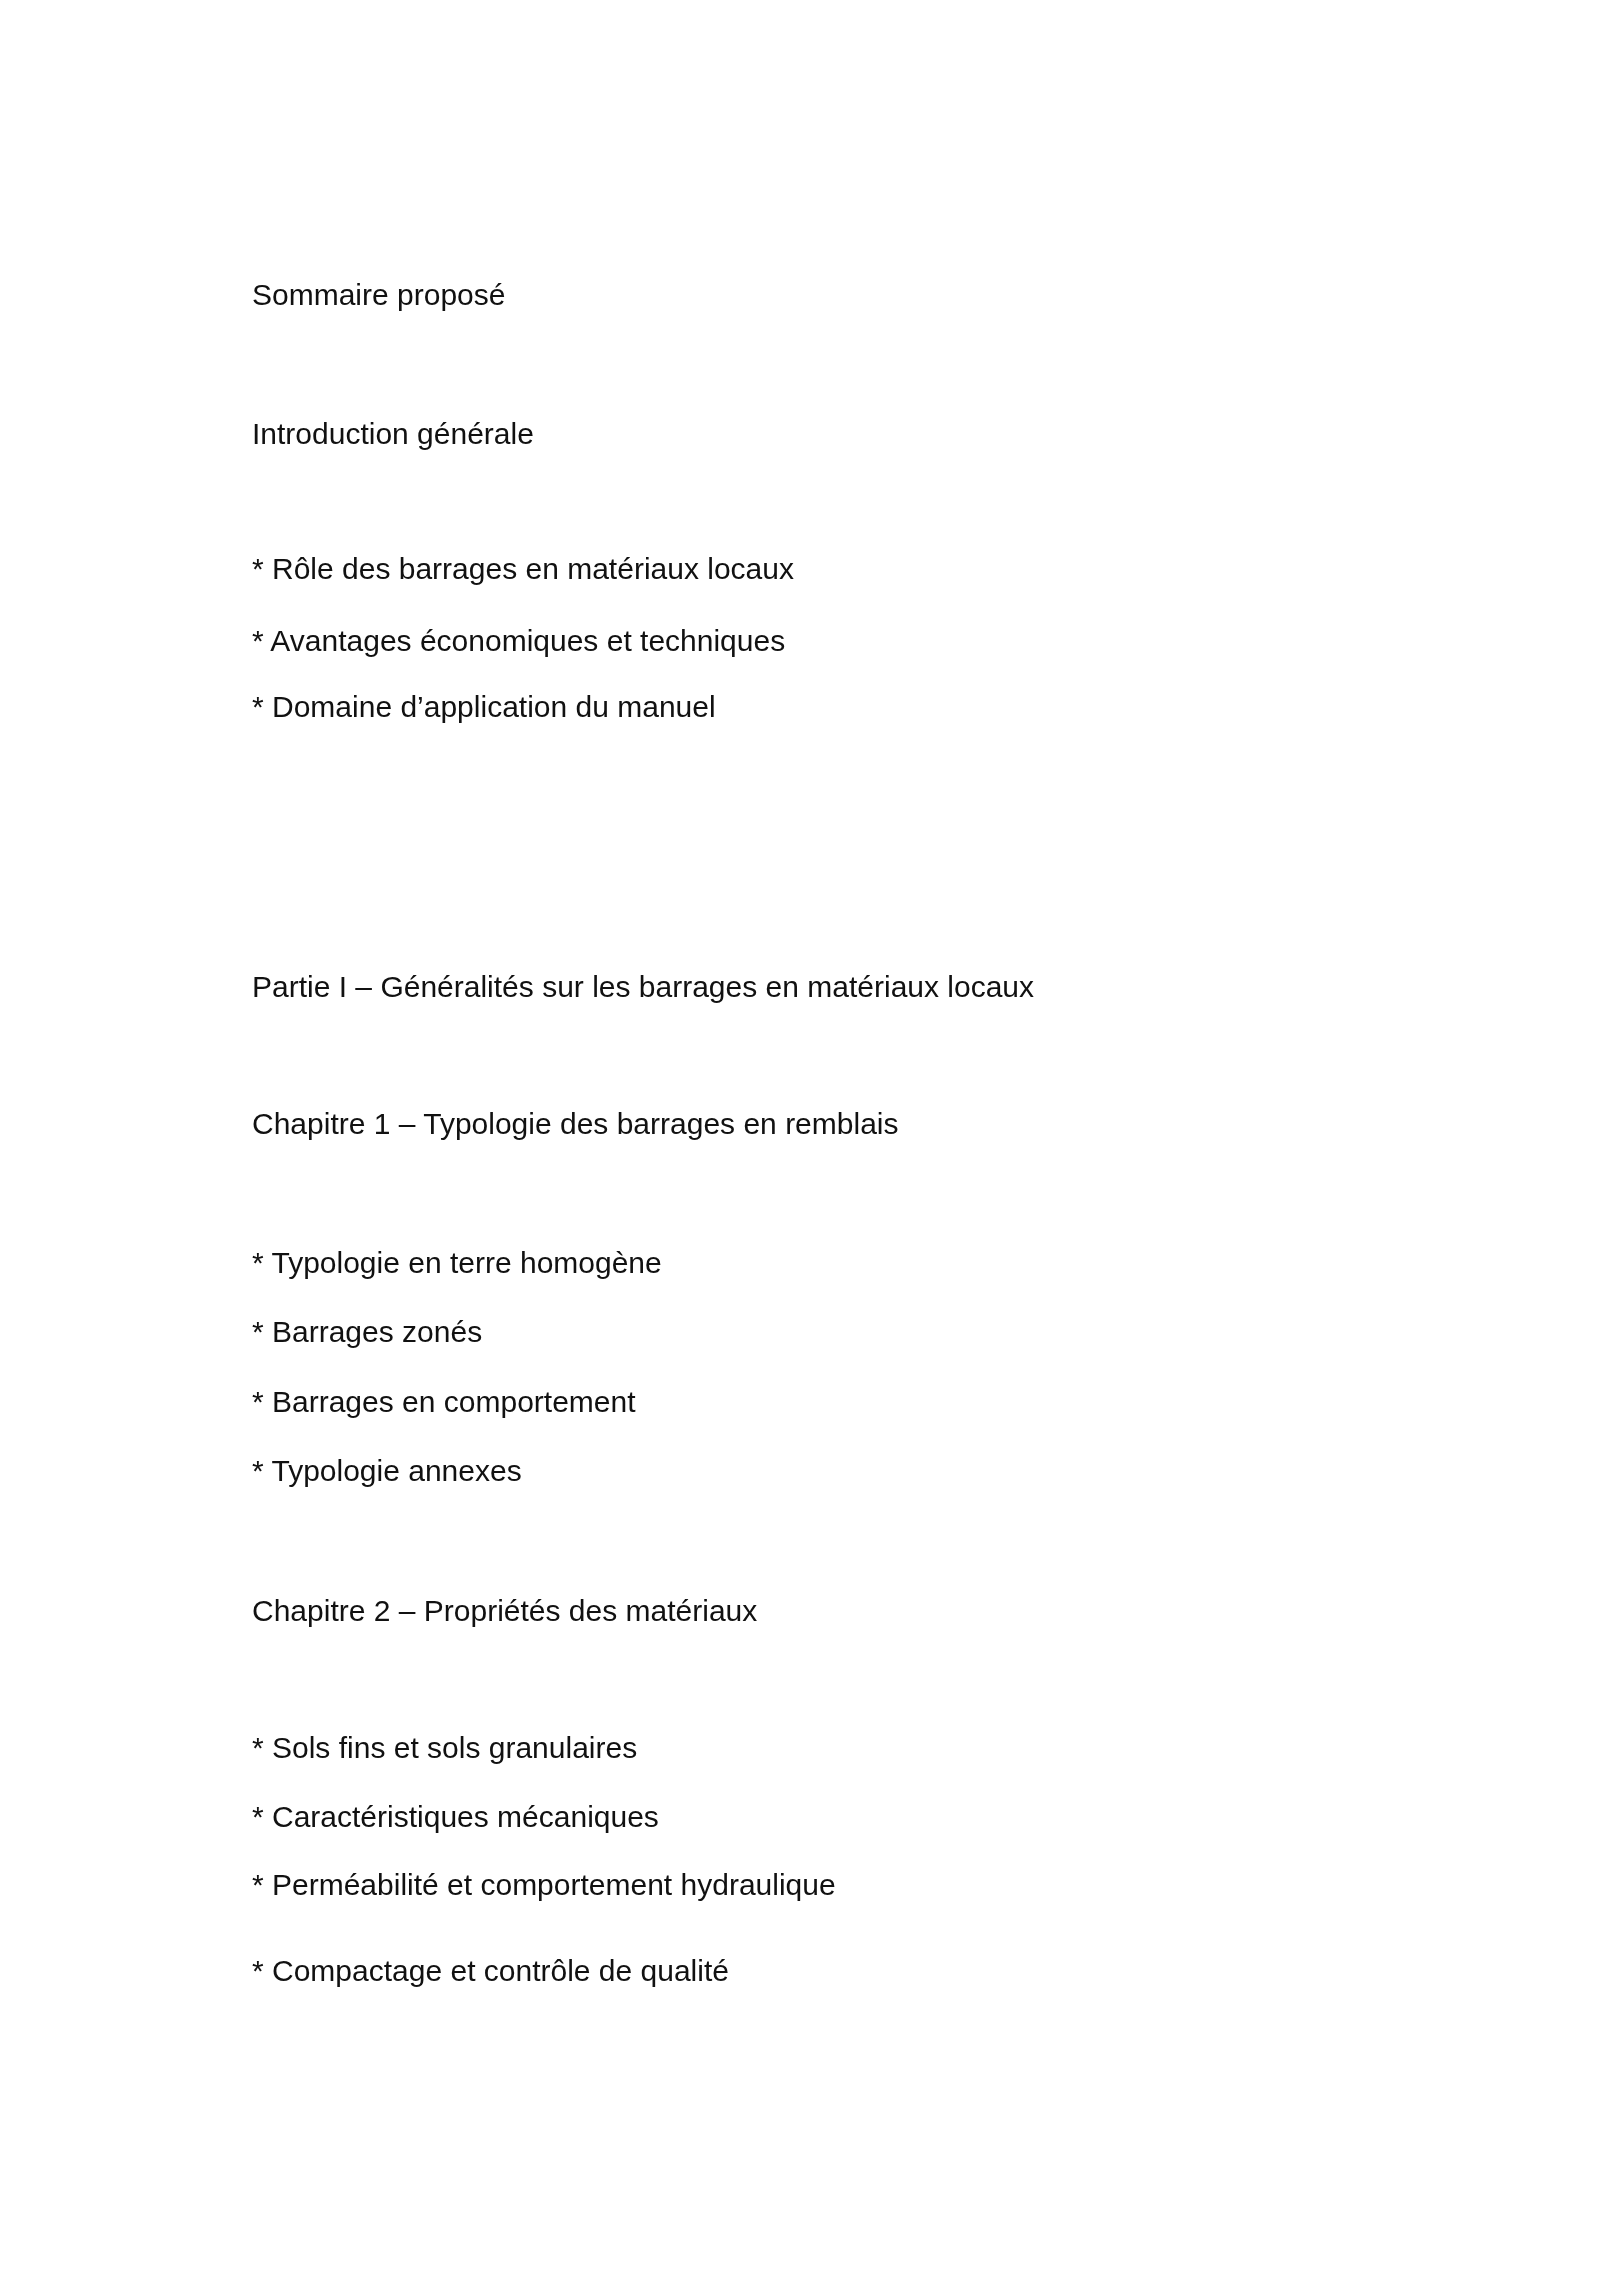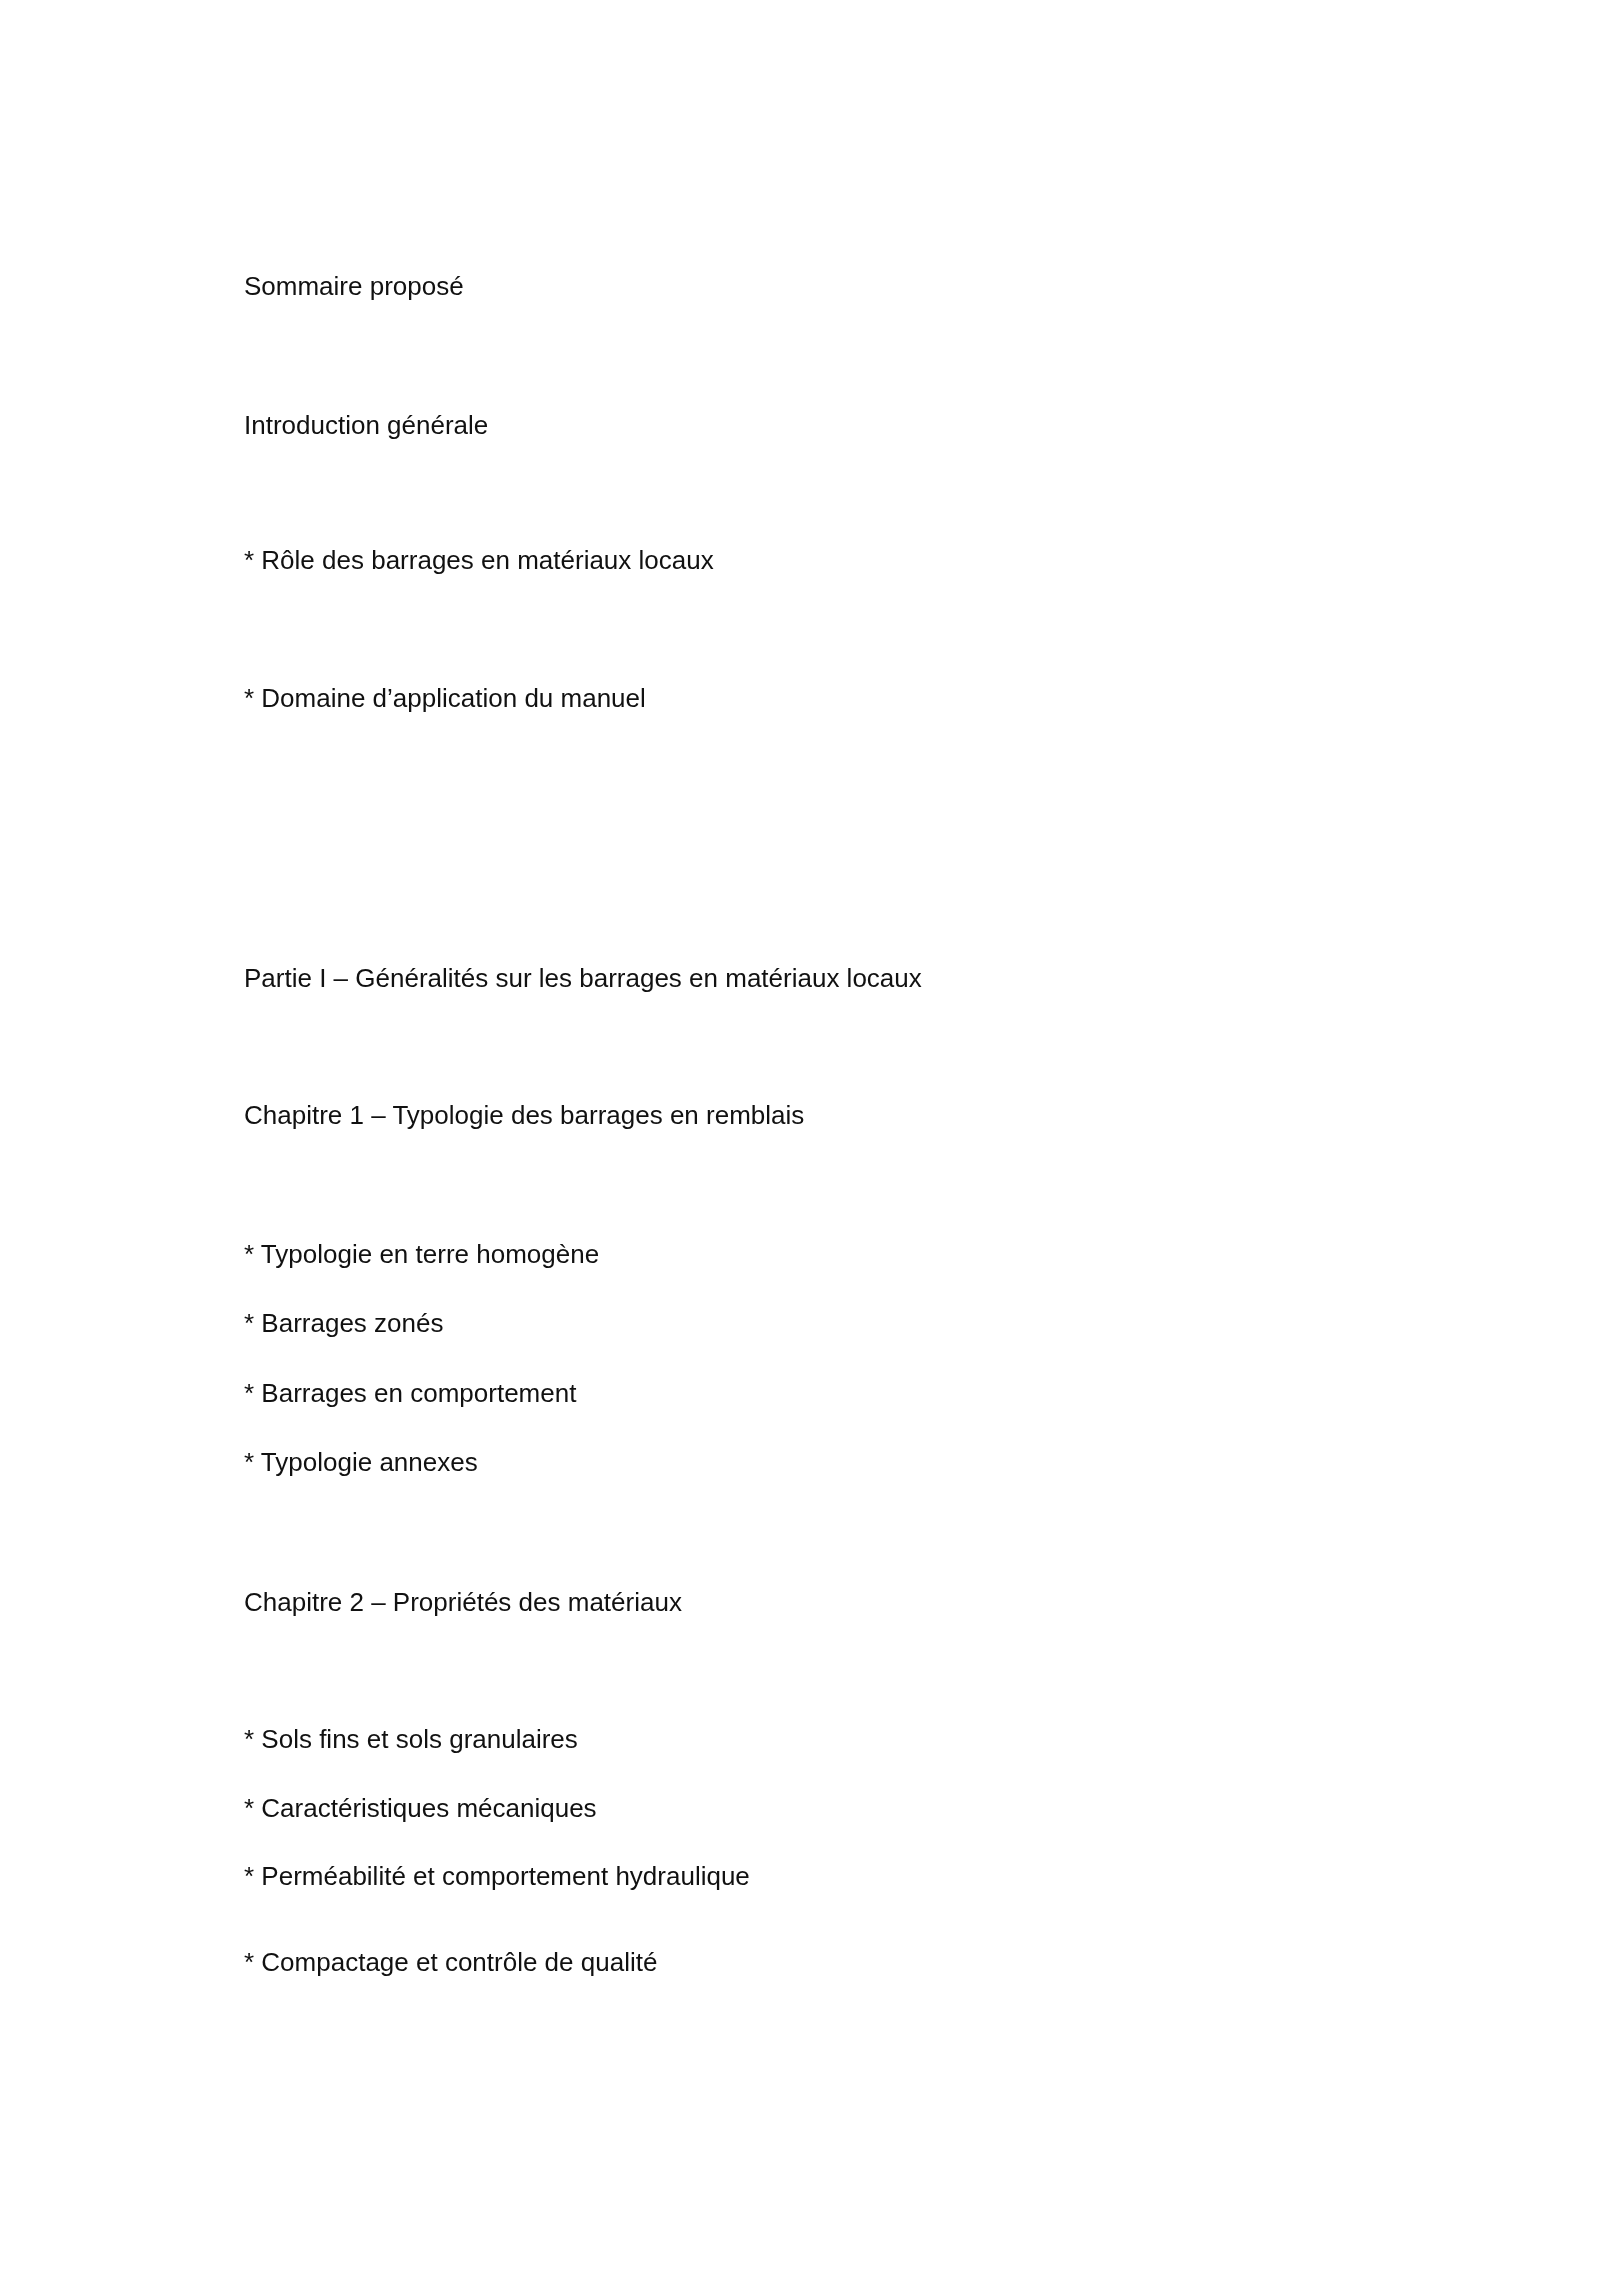--- a/index.html
+++ b/index.html
@@ -15,36 +15,37 @@
     .page {
       position: relative;
       width: 1621px;
       height: 2293px;
       background: #ffffff;
       overflow: hidden;
     }
     .ln {
       position: absolute;
       left: 244px;
-      margin: 0;
-      font-size: 26px;
+      margin: 8px;
+      font-size: 30px;
       line-height: 41px;
       font-weight: 400;
       color: #111111;
       white-space: pre;
       letter-spacing: 0;
     }
   </style>
 </head>
 <body>
 
 <div class="page">
   <p class="ln" style="top:266px">Sommaire proposé</p>
   <p class="ln" style="top:405px">Introduction générale</p>
   <p class="ln" style="top:540px">* Rôle des barrages en matériaux locaux</p>
+  <p class="ln" style="top:612px">* Avantages économiques et techniques</p>
   <p class="ln" style="top:678px">* Domaine d’application du manuel</p>
   <p class="ln" style="top:958px">Partie I – Généralités sur les barrages en matériaux locaux</p>
   <p class="ln" style="top:1095px">Chapitre 1 – Typologie des barrages en remblais</p>
   <p class="ln" style="top:1234px">* Typologie en terre homogène</p>
   <p class="ln" style="top:1303px">* Barrages zonés</p>
   <p class="ln" style="top:1373px">* Barrages en comportement</p>
   <p class="ln" style="top:1442px">* Typologie annexes</p>
   <p class="ln" style="top:1582px">Chapitre 2 – Propriétés des matériaux</p>
   <p class="ln" style="top:1719px">* Sols fins et sols granulaires</p>
   <p class="ln" style="top:1788px">* Caractéristiques mécaniques</p>

